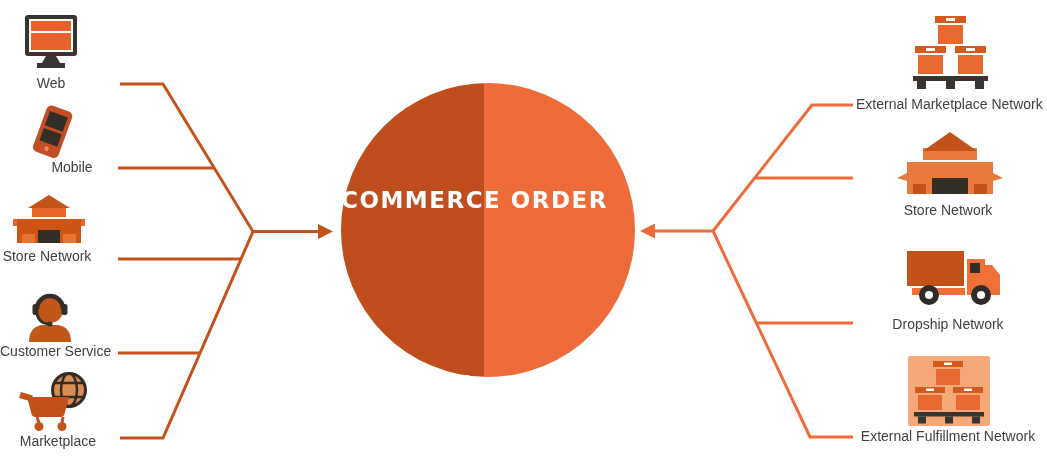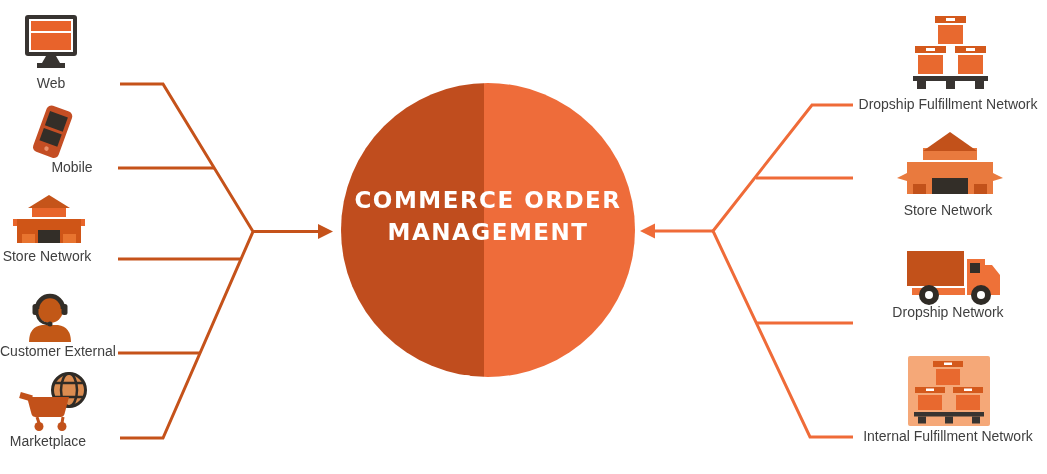--- a/index.html
+++ b/index.html
@@ -13,21 +13,21 @@
   .label {
     position:absolute; font-size:14px; color:#3F3F3F; text-align:center;
     white-space:nowrap; line-height:15px;
   }
   .hub {
     position:absolute; left:341px; top:83px; width:294px; height:294px;
     border-radius:50%;
     background:linear-gradient(90deg, #C04D1E 0 48.5%, #EE6C3A 48.5% 100%);
   }
   .hub-title {
-    position:absolute; left:0; right:0; top:101px; text-align:center;
+    position:absolute; left:0; right:0; top:101px; text-align:left;
     color:#ffffff; font-family:"DejaVu Sans","Liberation Sans",sans-serif;
     font-weight:bold; font-size:23px; line-height:32px; letter-spacing:1.5px;
   }
   .hub-sub {
     position:absolute; top:289px; width:120px; text-align:center;
     color:#ffffff; font-family:"DejaVu Sans","Liberation Sans",sans-serif;
     font-weight:bold; font-size:17px; letter-spacing:1.5px;
   }
   .hub-sub.demand { left:28px; }
   .hub-sub.supply { left:134px; }
@@ -53,21 +53,20 @@
       <path d="M756,178 H853"></path>
       <path d="M757,323 H853"></path>
       <path d="M713,231 H655"></path>
     </g>
     <polygon points="655,223.5 640,231 655,238.5" fill="#EF6B38"></polygon>
   </svg>
 
   <div class="hub">
     <div class="hub-title">
       <div>COMMERCE ORDER</div>
-      <div>MANAGEMENT</div>
     </div>
     <div class="hub-sub demand">DEMAND</div>
   </div>
 
   <div class="icon" style="left:22px; top:14px;">
     <svg width="58" height="56" viewBox="0 0 58 56">
       <rect x="3" y="1" width="52" height="41" rx="3" fill="#383431"></rect>
       <rect x="7" y="5" width="44" height="33" fill="#ffffff"></rect>
       <rect x="9" y="7" width="40" height="10" fill="#E8632B"></rect>
       <rect x="9" y="19" width="40" height="17" fill="#E8632B"></rect>
@@ -107,56 +106,56 @@
     <svg width="58" height="53" viewBox="0 0 58 53">
       <circle cx="29" cy="21" r="13" fill="#C25817"></circle>
       <path d="M8,53 q0,-15 13,-17 h16 q13,2 13,17 z" fill="#C25817"></path>
       <path d="M16,20 a13,13 0 0 1 26,0" stroke="#332E28" stroke-width="4.5" fill="none"></path>
       <rect x="11.5" y="15" width="6" height="11" rx="2.5" fill="#332E28"></rect>
       <rect x="40.5" y="15" width="6" height="11" rx="2.5" fill="#332E28"></rect>
       <path d="M16,25 q2,9 11,10" stroke="#332E28" stroke-width="3" fill="none"></path>
       <circle cx="29" cy="35" r="2.5" fill="#332E28"></circle>
     </svg>
   </div>
-  <div class="label" style="left:0px; top:344px; width:102px;">Customer External</div>
+  <div class="label" style="left:0px; top:344px; width:102px;">Customer Service</div>
 
   <div class="icon" style="left:17px; top:371px;">
     <svg width="76" height="64" viewBox="0 0 76 64">
       <circle cx="52" cy="19" r="16.5" fill="#DB8C50" stroke="#2F2B26" stroke-width="3"></circle>
       <ellipse cx="52" cy="19" rx="8" ry="16.5" fill="none" stroke="#2F2B26" stroke-width="2.5"></ellipse>
       <line x1="38" y1="12" x2="66" y2="12" stroke="#2F2B26" stroke-width="2.5"></line>
       <line x1="37" y1="26" x2="67" y2="26" stroke="#2F2B26" stroke-width="2.5"></line>
       <path d="M3,24 L15,27.5" stroke="#C2511A" stroke-width="6"></path>
       <path d="M10,26 h42 l-4.5,17 q-0.8,3 -4,3 h-25 q-3.2,0 -4,-3 z" fill="#C2511A"></path>
       <line x1="20" y1="46" x2="22" y2="52" stroke="#C2511A" stroke-width="3"></line>
       <line x1="46" y1="46" x2="45" y2="52" stroke="#C2511A" stroke-width="3"></line>
       <circle cx="22" cy="55.5" r="4.5" fill="#C2511A"></circle>
       <circle cx="45" cy="55.5" r="4.5" fill="#C2511A"></circle>
     </svg>
   </div>
-  <div class="label" style="left:0px; top:434px; width:96px;">Marketplace</div>
+  <div class="label" style="left:0px; top:434px; width:96px;text-align:right;">Marketplace</div>
 
   <div class="icon" style="left:908px; top:16px;">
     <svg width="84" height="74" viewBox="0 0 84 74">
       <rect x="27" y="0" width="31" height="7" fill="#D4591C"></rect>
       <rect x="30" y="9" width="25" height="19" fill="#E8692F"></rect>
       <rect x="38" y="2" width="9" height="3" fill="#ffffff"></rect>
       <rect x="7" y="30" width="31" height="7" fill="#D4591C"></rect>
       <rect x="10" y="39" width="25" height="19" fill="#E8692F"></rect>
       <rect x="18" y="32" width="9" height="3" fill="#ffffff"></rect>
       <rect x="47" y="30" width="31" height="7" fill="#D4591C"></rect>
       <rect x="50" y="39" width="25" height="19" fill="#E8692F"></rect>
       <rect x="58" y="32" width="9" height="3" fill="#ffffff"></rect>
       <rect x="5" y="60" width="75" height="5" fill="#383431"></rect>
       <rect x="9" y="65" width="9" height="8" fill="#383431"></rect>
       <rect x="38" y="65" width="9" height="8" fill="#383431"></rect>
       <rect x="67" y="65" width="9" height="8" fill="#383431"></rect>
     </svg>
   </div>
-  <div class="label" style="left:856px; top:97px; width:184px;">Dropship Fulfillment Network</div>
+  <div class="label" style="left:856px; top:97px; width:184px;">External Marketplace Network</div>
 
   <div class="icon" style="left:897px; top:132px;">
     <svg width="106" height="68" viewBox="0 0 106 68">
       <rect x="26" y="16" width="54" height="12" fill="#E97A3E"></rect>
       <polygon points="53,0 80,19 26,19" fill="#C2511A"></polygon>
       <polygon points="0,46 10,41 10,49" fill="#E97A3E"></polygon>
       <polygon points="106,46 96,41 96,49" fill="#E97A3E"></polygon>
       <rect x="10" y="30" width="86" height="32" fill="#E97A3E"></rect>
       <rect x="16" y="52" width="13" height="10" fill="#C2511A"></rect>
       <rect x="77" y="52" width="13" height="10" fill="#C2511A"></rect>
@@ -170,35 +169,35 @@
       <rect x="10" y="41" width="53" height="7" fill="#EE7138"></rect>
       <rect x="5" y="4" width="57" height="35" fill="#C2511A"></rect>
       <polygon points="65,12 83,12 83,18 90,18 98,28 98,48 65,48" fill="#EE7138"></polygon>
       <rect x="68" y="16" width="10" height="10" fill="#332E28"></rect>
       <circle cx="27" cy="48" r="10" fill="#2F2B26"></circle>
       <circle cx="27" cy="48" r="4" fill="#ffffff"></circle>
       <circle cx="79" cy="48" r="10" fill="#2F2B26"></circle>
       <circle cx="79" cy="48" r="4" fill="#ffffff"></circle>
     </svg>
   </div>
-  <div class="label" style="left:856px; top:305px; width:184px;">Dropship Network</div>
+  <div class="label" style="left:856px; top:317px; width:184px;">Dropship Network</div>
 
   <div class="icon" style="left:908px; top:356px;">
     <svg width="82" height="70" viewBox="0 0 82 70">
       <rect x="0" y="0" width="82" height="70" rx="2" fill="#F5A878"></rect>
       <rect x="25" y="5" width="30" height="6" fill="#D4591C"></rect>
       <rect x="28" y="13" width="24" height="16" fill="#E8692F"></rect>
       <rect x="36" y="6.5" width="8" height="2.5" fill="#ffffff"></rect>
       <rect x="7" y="31" width="30" height="6" fill="#D4591C"></rect>
       <rect x="10" y="39" width="24" height="15" fill="#E8692F"></rect>
       <rect x="18" y="32.5" width="8" height="2.5" fill="#ffffff"></rect>
       <rect x="45" y="31" width="30" height="6" fill="#D4591C"></rect>
       <rect x="48" y="39" width="24" height="15" fill="#E8692F"></rect>
       <rect x="56" y="32.5" width="8" height="2.5" fill="#ffffff"></rect>
       <rect x="6" y="56" width="70" height="4.5" fill="#383431"></rect>
       <rect x="10" y="60.5" width="8" height="7" fill="#383431"></rect>
       <rect x="37" y="60.5" width="8" height="7" fill="#383431"></rect>
       <rect x="64" y="60.5" width="8" height="7" fill="#383431"></rect>
     </svg>
   </div>
-  <div class="label" style="left:856px; top:429px; width:184px;">Internal Fulfillment Network</div>
+  <div class="label" style="left:856px; top:429px; width:184px;">External Fulfillment Network</div>
 
 </div>
 
 </body></html>

